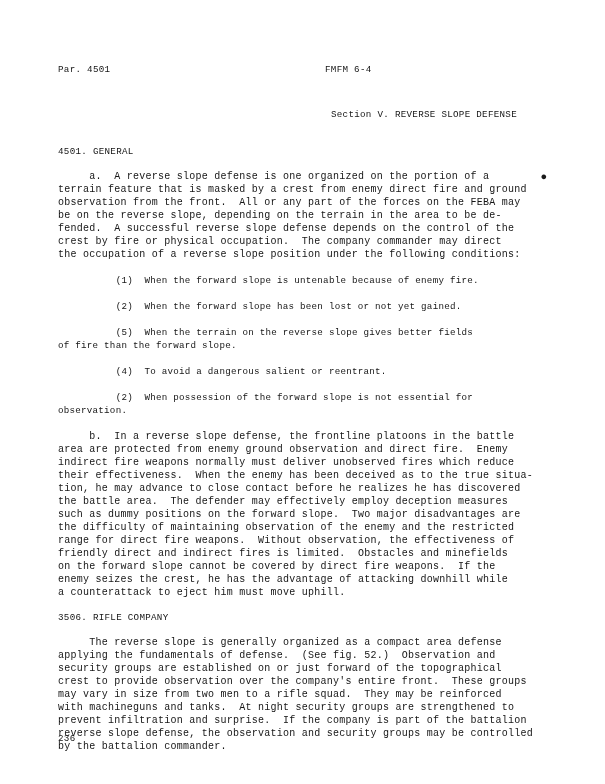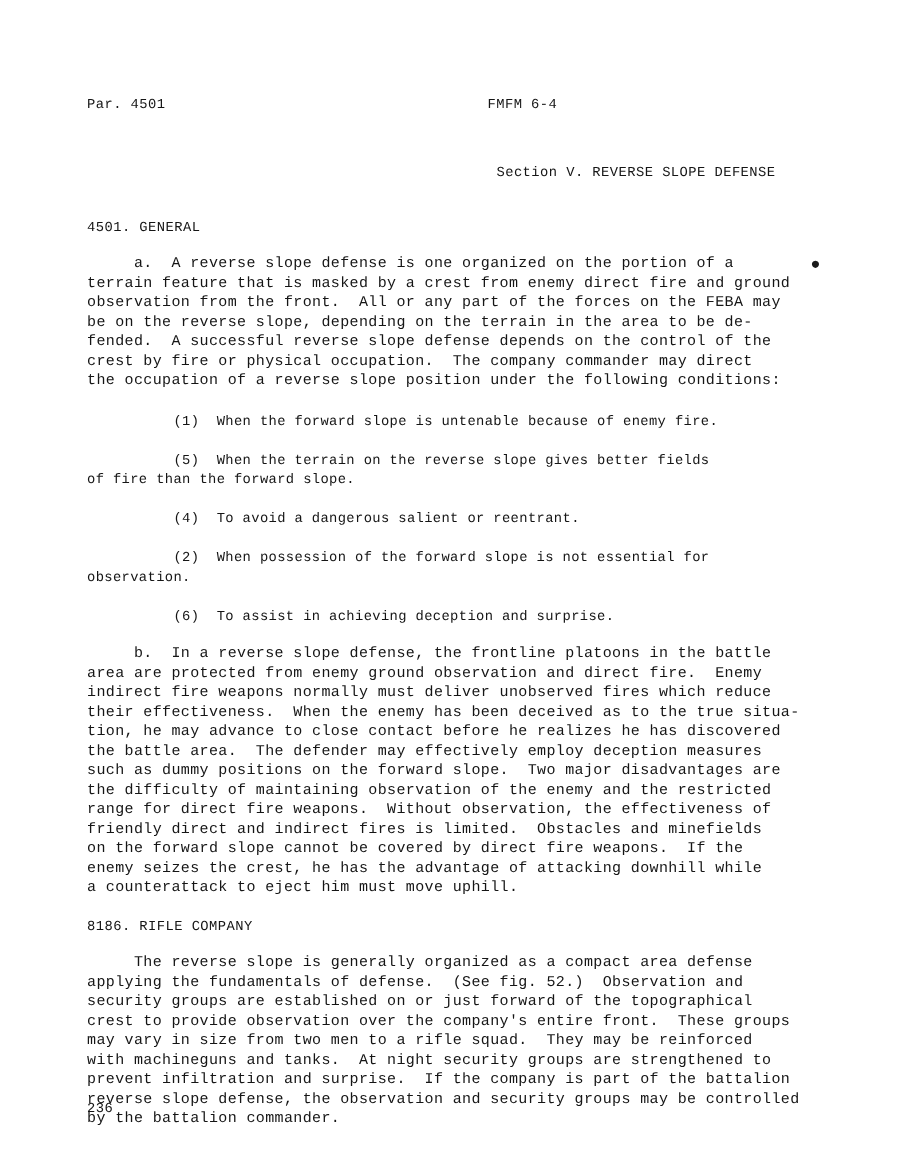--- a/index.html
+++ b/index.html
@@ -92,42 +92,42 @@
 
   <div class="body-text">     a.  A reverse slope defense is one organized on the portion of a
 terrain feature that is masked by a crest from enemy direct fire and ground
 observation from the front.  All or any part of the forces on the FEBA may
 be on the reverse slope, depending on the terrain in the area to be de-
 fended.  A successful reverse slope defense depends on the control of the
 crest by fire or physical occupation.  The company commander may direct
 the occupation of a reverse slope position under the following conditions:</div>
 
   <div class="list-item">          (1)  When the forward slope is untenable because of enemy fire.</div>
+  <div class="list-item">          (2)  When the forward slope has been lost or not yet gained.</div>
   <div class="list-item">          (5)  When the terrain on the reverse slope gives better fields
 of fire than the forward slope.</div>
   <div class="list-item">          (4)  To avoid a dangerous salient or reentrant.</div>
   <div class="list-item">          (2)  When possession of the forward slope is not essential for
 observation.</div>
-  <div class="list-item">          (6)  To assist in achieving deception and surprise.</div>
 
   <div class="body-text">     b.  In a reverse slope defense, the frontline platoons in the battle
 area are protected from enemy ground observation and direct fire.  Enemy
 indirect fire weapons normally must deliver unobserved fires which reduce
 their effectiveness.  When the enemy has been deceived as to the true situa-
 tion, he may advance to close contact before he realizes he has discovered
 the battle area.  The defender may effectively employ deception measures
 such as dummy positions on the forward slope.  Two major disadvantages are
 the difficulty of maintaining observation of the enemy and the restricted
 range for direct fire weapons.  Without observation, the effectiveness of
 friendly direct and indirect fires is limited.  Obstacles and minefields
 on the forward slope cannot be covered by direct fire weapons.  If the
 enemy seizes the crest, he has the advantage of attacking downhill while
 a counterattack to eject him must move uphill.</div>
 
-  <div class="para-head">8186.  RIFLE COMPANY</div>
+  <div class="para-head">3506.  RIFLE COMPANY</div>
   <div class="body-text">     The reverse slope is generally organized as a compact area defense
 applying the fundamentals of defense.  (See fig. 52.)  Observation and
 security groups are established on or just forward of the topographical
 crest to provide observation over the company's entire front.  These groups
 may vary in size from two men to a rifle squad.  They may be reinforced
 with machineguns and tanks.  At night security groups are strengthened to
 prevent infiltration and surprise.  If the company is part of the battalion
 reverse slope defense, the observation and security groups may be controlled
 by the battalion commander.</div>
 

